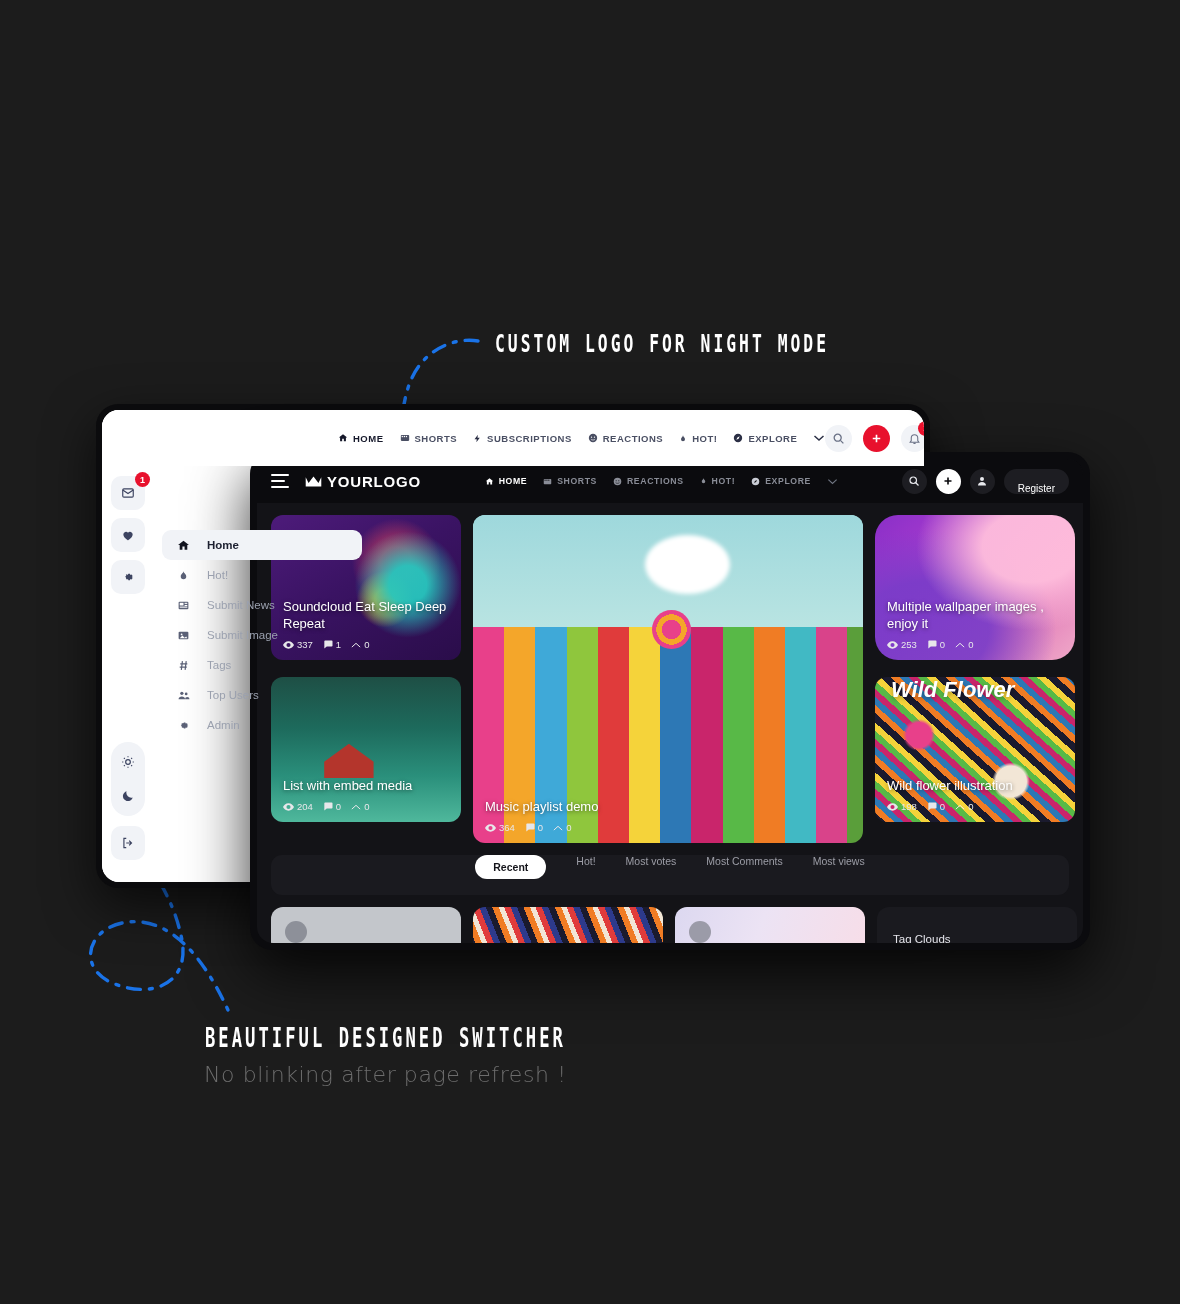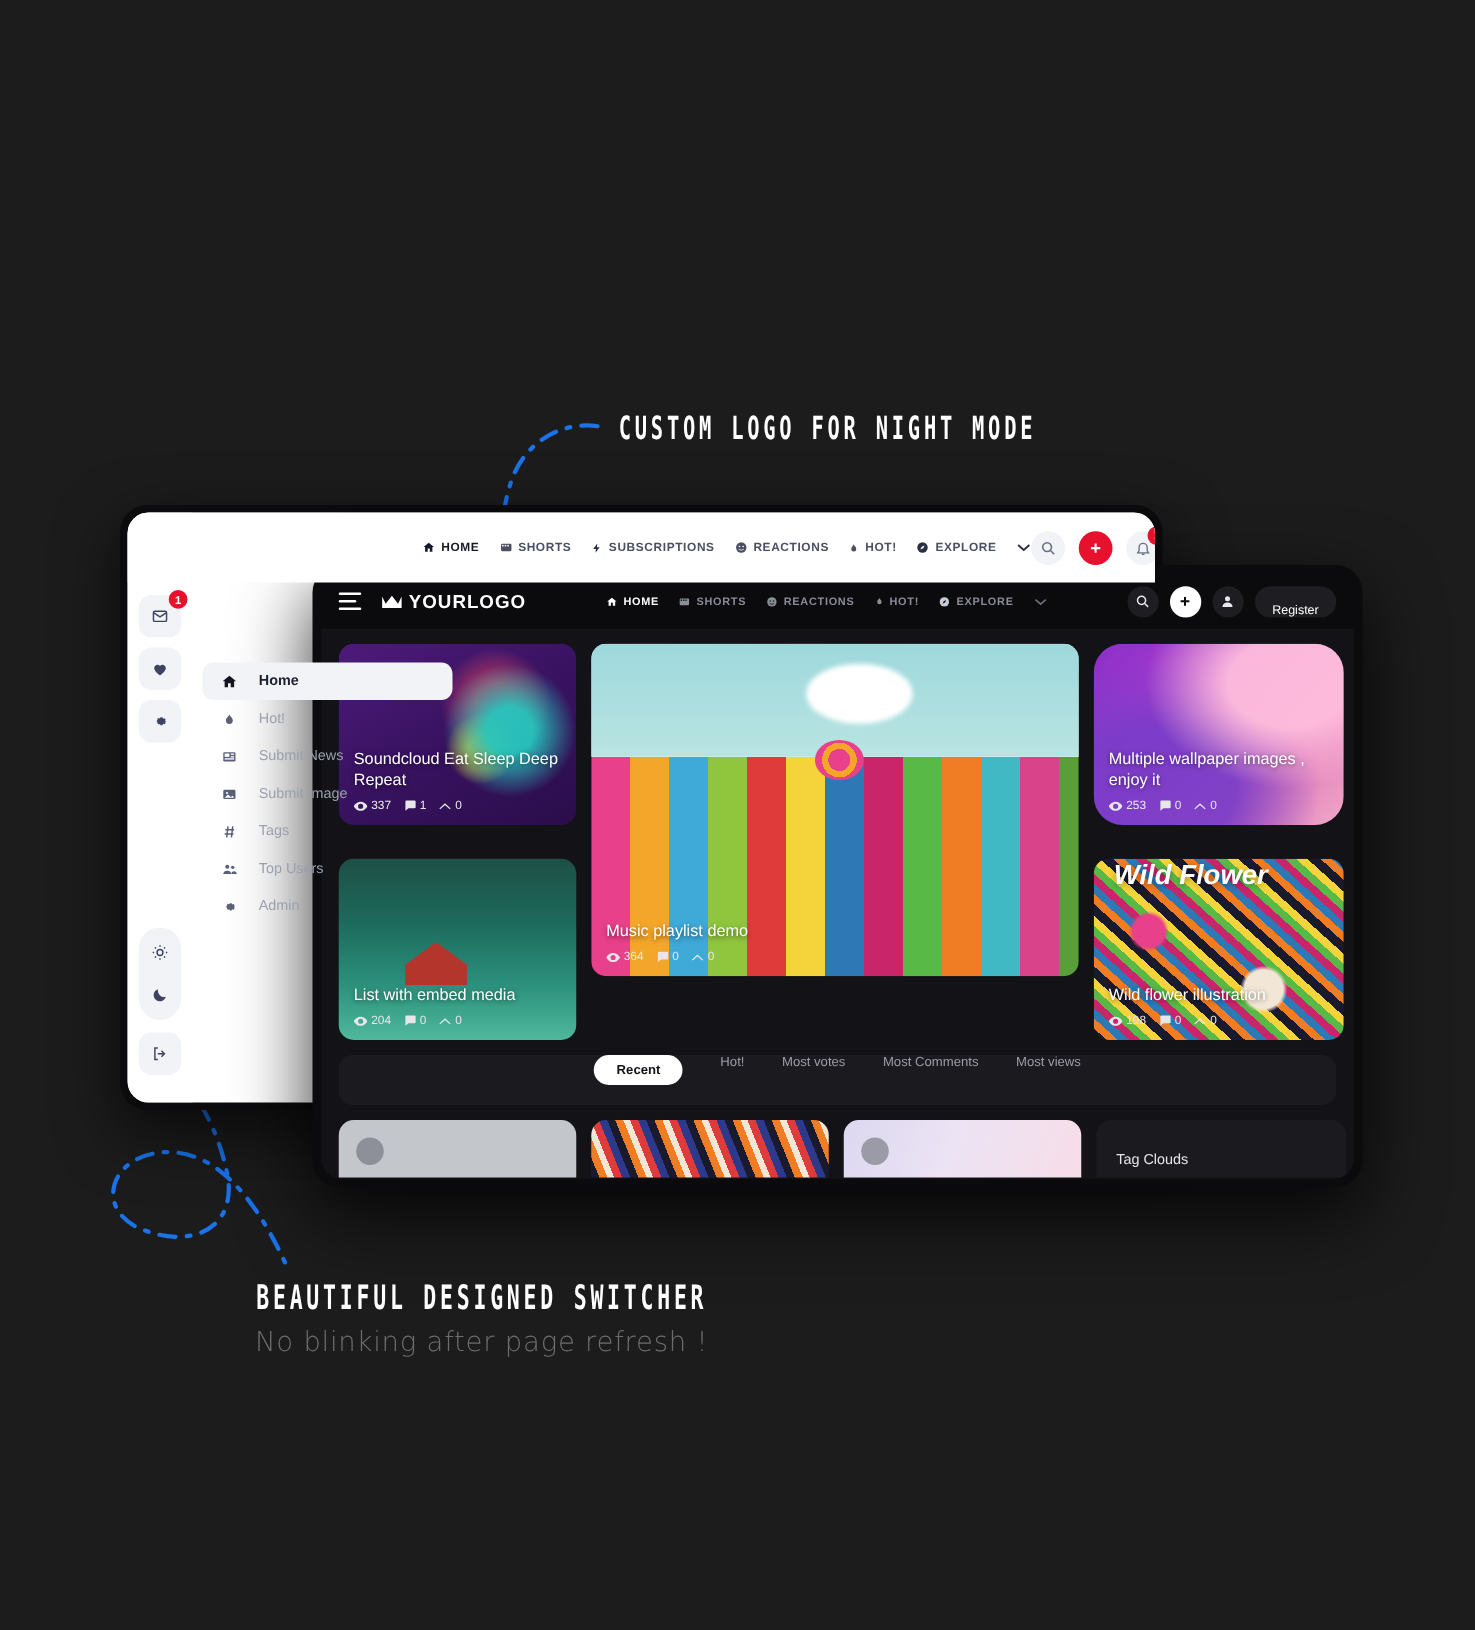--- a/index.html
+++ b/index.html
@@ -114,36 +114,36 @@
   .dnav { display: flex; align-items: center; gap: 16px; margin-left: auto; }
   .dnav-item { display: flex; align-items: center; gap: 5px; color: #8a8d97; font-size: 8.7px; font-weight: 700; letter-spacing: .6px; white-space: nowrap; }
   .dnav-item.active { color: #ffffff; }
   .dtop-right { margin-left: auto; display: flex; align-items: center; gap: 9px; }
   .dicon-btn { width: 25px; height: 25px; border-radius: 50%; background: #1d1d22; display: flex; align-items: center; justify-content: center; color: #e8e9ee; }
   .dicon-btn.solid { background: #ffffff; color: #0b0b0e; }
   .register-btn { height: 25px; padding: 0 14px; border-radius: 13px; background: #1d1d22; color: #fff; font-size: 10px; display: flex; align-items: flex-end; }
 
   .dbody { padding: 12px 14px 0; }
   .grid-top { display: grid; grid-template-columns: 190px 390px 200px; gap: 12px; }
-  .col { display: flex; flex-direction: column; gap: 27px; }
+  .col { display: flex; flex-direction: column; gap: 17px; }
   .card { position: relative; border-radius: 12px; overflow: hidden; }
   .card .ov { position: absolute; left: 0; bottom: 0; width: 100%; padding: 10px 12px 10px; }
   .card-title { color: #fff; font-size: 13px; font-weight: 400; line-height: 17px; text-shadow: 0 1px 4px rgba(0,0,0,.55); }
   .stats { display: flex; align-items: center; gap: 10px; margin-top: 7px; color: #e7e7ea; font-size: 9.5px; }
   .stat { display: flex; align-items: center; gap: 3px; }
 
   .art-sound { height: 145px; background:
      radial-gradient(circle at 72% 48%, rgba(38,198,190,.95) 0 12%, rgba(38,198,190,0) 34%),
      radial-gradient(circle at 60% 58%, rgba(244,190,30,.85) 0 7%, rgba(244,190,30,0) 20%),
      radial-gradient(circle at 66% 33%, rgba(229,70,96,.7) 0 10%, rgba(229,70,96,0) 28%),
      linear-gradient(150deg, #4d1b7a 0%, #3a1363 45%, #2a0d4a 100%); }
   .art-lake { height: 145px; background:
      linear-gradient(180deg, #1e4f45 0%, #1d6a5c 35%, #2a8f7b 68%, #4fb89c 100%); position: relative; }
   .art-lake:after { content:""; position:absolute; left:28%; top:46%; width:26%; height:24%; background:#b4352c; clip-path: polygon(50% 0,100% 52%,100% 100%,0 100%,0 52%); }
-  .art-music { height: 266px; background:
+  .art-music { height: 328px; background:
      linear-gradient(180deg, #9fdfe0 0%, #b7e6e2 26%, #cfeeea 33%, #cfeeea 34%, #0000 34%),
      repeating-linear-gradient(90deg, #e8408a 0 8%, #f4a62a 8% 16%, #3fa9d8 16% 24%, #8fc63d 24% 32%, #e03b3b 32% 40%, #f5d33a 40% 48%, #2d78b5 48% 56%, #c9256b 56% 64%, #58b947 64% 72%, #f07c24 72% 80%, #41b9c4 80% 88%, #d9438a 88% 96%, #5a9e3a 96% 100%);
      background-size: 100% 100%, 100% 100%; position: relative; }
   .art-music .sky { position:absolute; left:0; top:0; width:100%; height:34%; background: linear-gradient(180deg,#9ed8dc 0%,#b9e4e2 100%); }
   .art-music .cloud { position:absolute; left:44%; top:6%; width:22%; height:18%; background:#fff; border-radius:50%; filter: blur(2px); }
   .art-music .flower { position:absolute; left:46%; top:29%; width:10%; height:12%; background: radial-gradient(circle, #e8408a 0 35%, #f4a62a 35% 55%, #e8408a 55% 100%); border-radius:50%; }
   .art-wall { height: 145px; background:
      radial-gradient(ellipse at 78% 22%, rgba(255,190,220,.95) 0 22%, rgba(255,190,220,0) 52%),
      radial-gradient(ellipse at 25% 80%, rgba(120,60,200,.9) 0 30%, rgba(120,60,200,0) 62%),
      linear-gradient(135deg, #8a2fc8 0%, #b03fd0 40%, #e07ab8 72%, #f0a8c8 100%); border-radius: 23px; }

